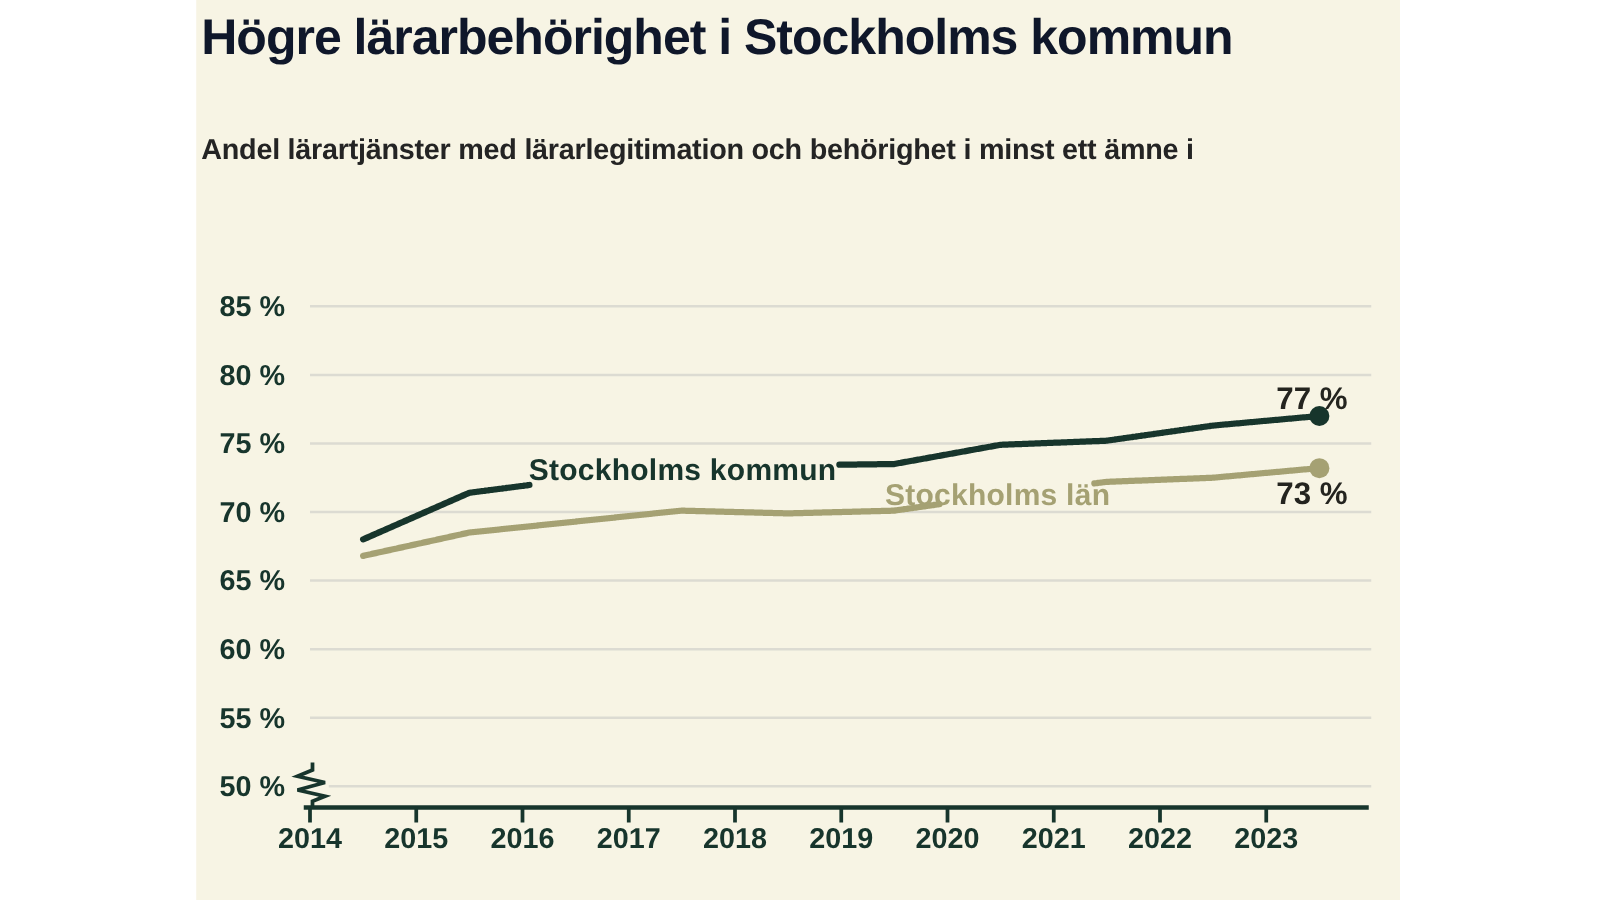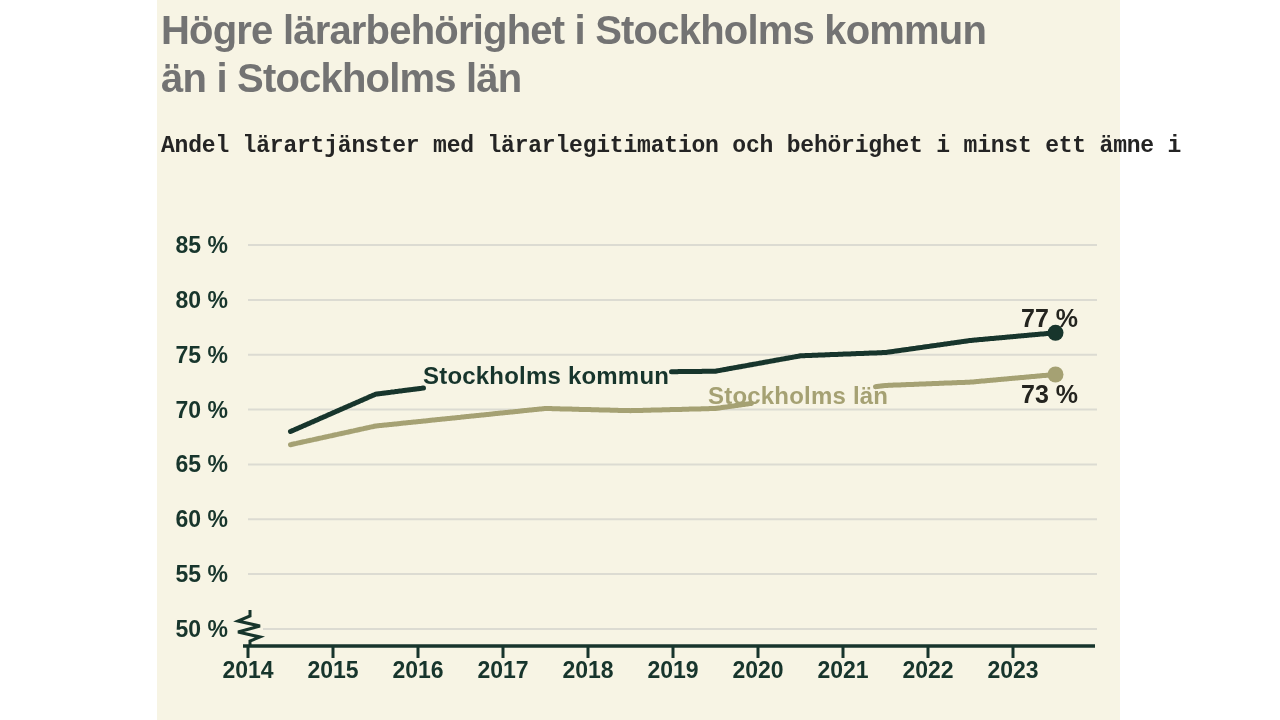--- a/index.html
+++ b/index.html
@@ -9,44 +9,43 @@
     font-family:"Liberation Sans", sans-serif;
     position:relative;
   }
   .panel{
     position:absolute;left:157px;top:0;width:963px;height:720px;
     background:#f7f4e4;
   }
   .title{
     position:absolute;left:161px;top:6px;margin:0;
     font-size:40px;font-weight:700;line-height:48px;
-    letter-spacing:-0.8px;color:#737373;
+    letter-spacing:-0.8px;color:#0f172a;text-align:center;
   }
   .title span{display:block;}
   .subtitle{
-    position:absolute;left:161px;top:131px;margin:0;
+    position:absolute;left:161px;top:104px;margin:0;
     font-size:23px;font-weight:600;line-height:31px;
-    letter-spacing:-0.2px;color:#242424;font-family:Liberation Mono, monospace;
+    letter-spacing:-0.2px;color:#242424;
   }
   .subtitle span{display:block;}
   svg.chart{position:absolute;left:0;top:0;}
   svg.chart text{font-family:"Liberation Sans", sans-serif;}
   .tick-label{font-size:23px;font-weight:600;}
   .series-label{font-size:24px;font-weight:600;letter-spacing:0.2px;}
   .value-label{font-size:25px;font-weight:700;}
 </style>
 </head>
 <body>
 
 <div class="page">
   <div class="panel"></div>
 
   <h1 class="title">
     <span>Högre lärarbehörighet i Stockholms kommun</span>
-    <span>än i Stockholms län</span>
   </h1>
 
   <p class="subtitle">
     <span>Andel lärartjänster med lärarlegitimation och behörighet i minst ett ämne i</span>
   </p>
 
   <svg class="chart" id="chart-svg" width="1280" height="720" viewBox="0 0 1280 720">
       <line x1="248" y1="245.0" x2="1097" y2="245.0" stroke="#dcdbd2" stroke-width="2"></line>
       <line x1="248" y1="299.9" x2="1097" y2="299.9" stroke="#dcdbd2" stroke-width="2"></line>
       <line x1="248" y1="354.7" x2="1097" y2="354.7" stroke="#dcdbd2" stroke-width="2"></line>

